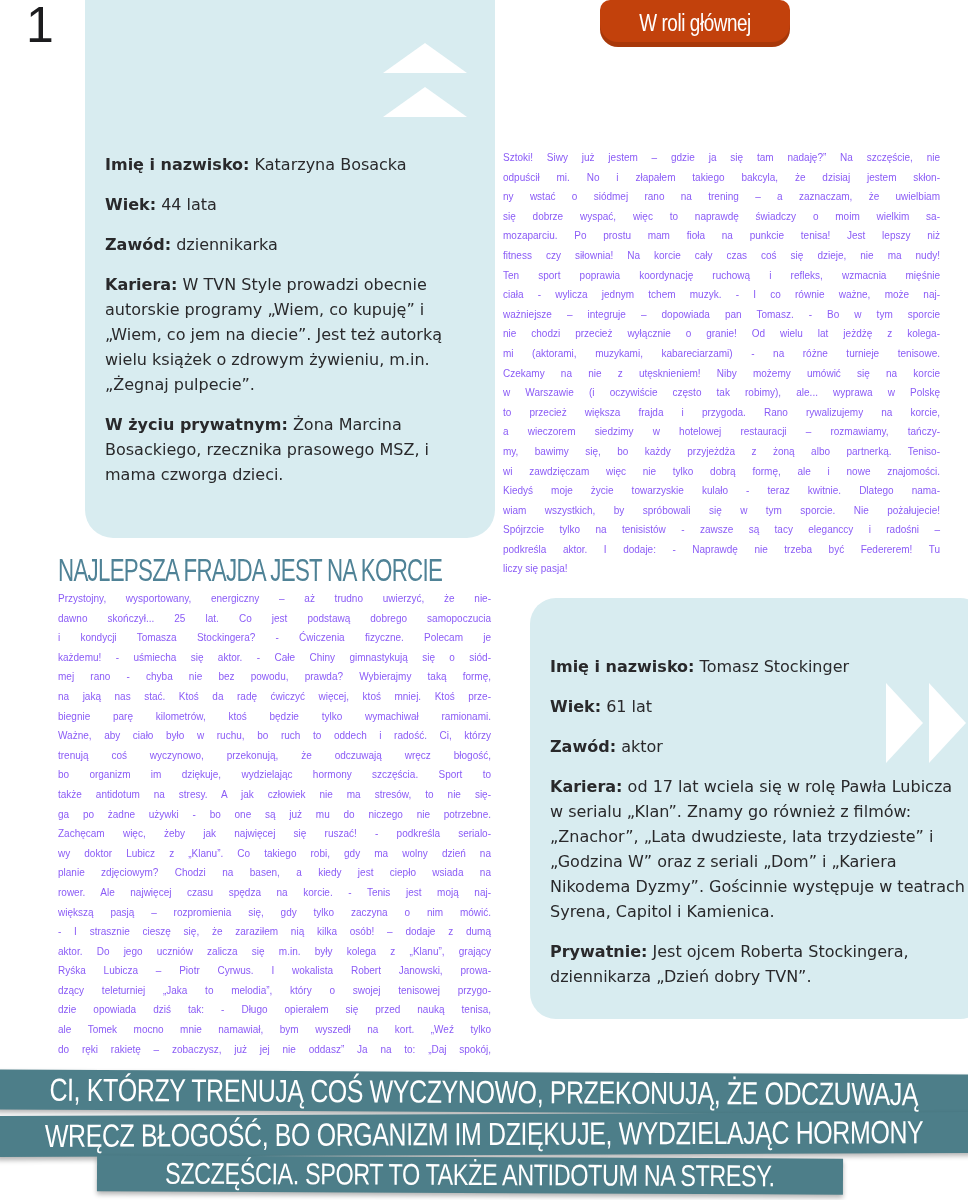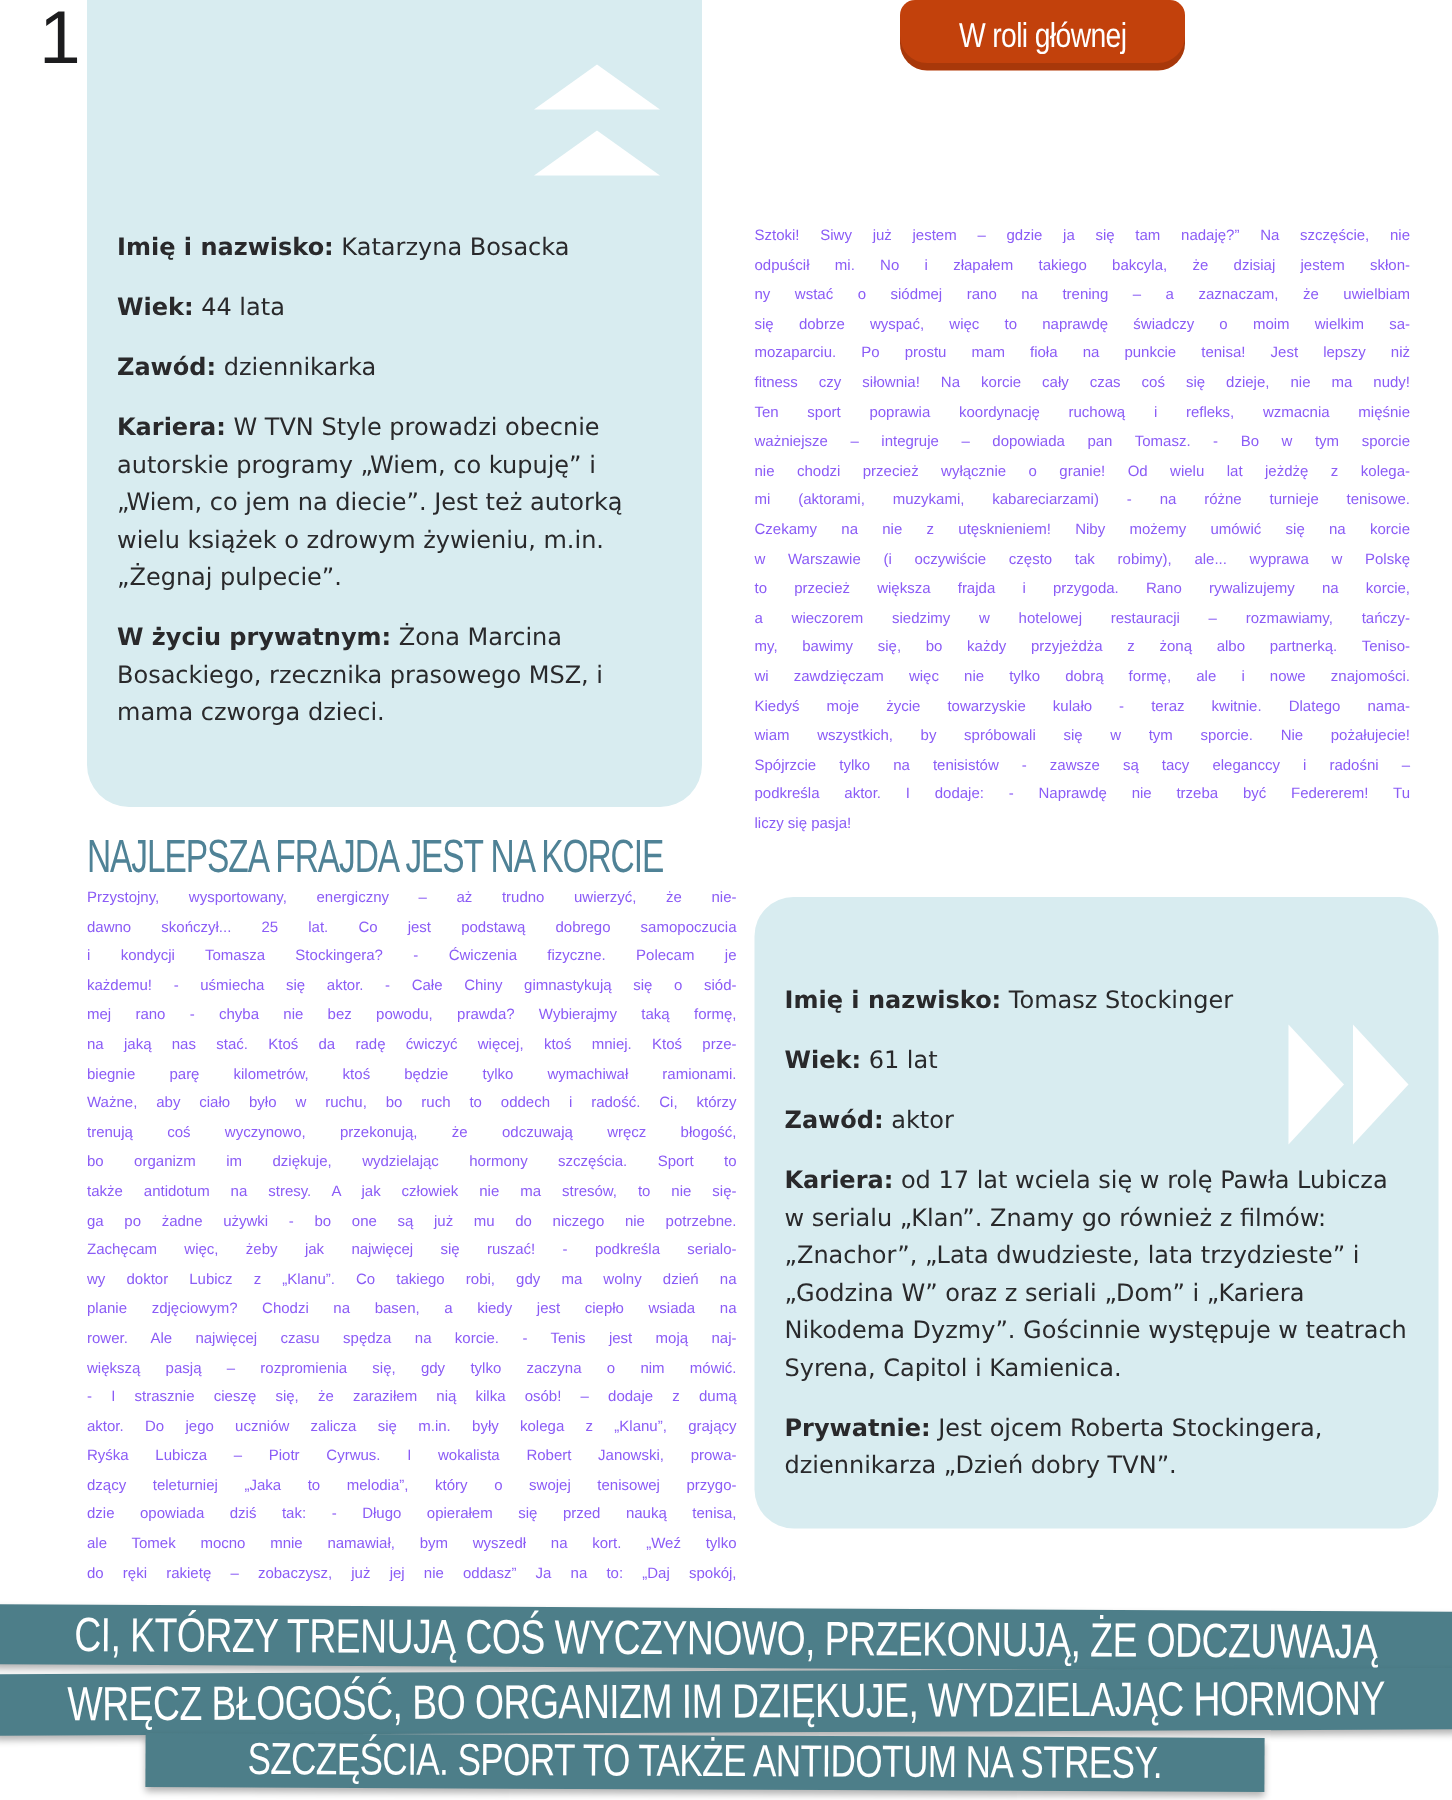--- a/index.html
+++ b/index.html
@@ -22,21 +22,21 @@
     background:#c2410c;border-radius:10px 10px 18px 18px;
     box-shadow:inset 0 -5px 0 rgba(0,0,0,0.13);
     display:flex;align-items:center;justify-content:center;
   }
   .badge-label{
     color:#ffffff;font-size:23px;letter-spacing:-0.5px;white-space:nowrap;
     transform:scaleX(0.82);transform-origin:center;
   }
 
   
-  .card{background:#d8ecf0;}
+  .card{background:#d8ecf0;margin-left:27px;}
   .card1{left:58px;top:0;width:410px;height:538px;border-radius:0 0 28px 28px;}
   .card2{left:503px;top:598px;width:456px;height:421px;border-radius:26px;}
   .card-content{position:relative;color:#29292b;font-family:"DejaVu Sans",sans-serif;}
   .card1 .card-content{padding:152px 19px 0 20px;}
   .card2 .card-content{padding:56px 19px 0 20px;}
   .field{margin:0 0 15px 0;font-size:16px;line-height:25px;}
   .flabel{font-weight:bold;}
 
   
   .up-arrows{position:absolute;right:28px;top:43px;width:84px;}
@@ -108,20 +108,21 @@
 </div>
 
 <div class="abs col right-col">
     <div class="jline">Sztoki! Siwy już jestem – gdzie ja się tam nadaję?” Na szczęście, nie</div>
     <div class="jline">odpuścił mi. No i złapałem takiego bakcyla, że dzisiaj jestem skłon-</div>
     <div class="jline">ny wstać o siódmej rano na trening – a zaznaczam, że uwielbiam</div>
     <div class="jline">się dobrze wyspać, więc to naprawdę świadczy o moim wielkim sa-</div>
     <div class="jline">mozaparciu. Po prostu mam fioła na punkcie tenisa! Jest lepszy niż</div>
     <div class="jline">fitness czy siłownia! Na korcie cały czas coś się dzieje, nie ma nudy!</div>
     <div class="jline">Ten sport poprawia koordynację ruchową i refleks, wzmacnia mięśnie</div>
+    <div class="jline">ciała - wylicza jednym tchem muzyk. - I co równie ważne, może naj-</div>
     <div class="jline">ważniejsze – integruje – dopowiada pan Tomasz. - Bo w tym sporcie</div>
     <div class="jline">nie chodzi przecież wyłącznie o granie! Od wielu lat jeżdżę z kolega-</div>
     <div class="jline">mi (aktorami, muzykami, kabareciarzami) - na różne turnieje tenisowe.</div>
     <div class="jline">Czekamy na nie z utęsknieniem! Niby możemy umówić się na korcie</div>
     <div class="jline">w Warszawie (i oczywiście często tak robimy), ale... wyprawa w Polskę</div>
     <div class="jline">to przecież większa frajda i przygoda. Rano rywalizujemy na korcie,</div>
     <div class="jline">a wieczorem siedzimy w hotelowej restauracji – rozmawiamy, tańczy-</div>
     <div class="jline">my, bawimy się, bo każdy przyjeżdża z żoną albo partnerką. Teniso-</div>
     <div class="jline">wi zawdzięczam więc nie tylko dobrą formę, ale i nowe znajomości.</div>
     <div class="jline">Kiedyś moje życie towarzyskie kulało - teraz kwitnie. Dlatego nama-</div>

